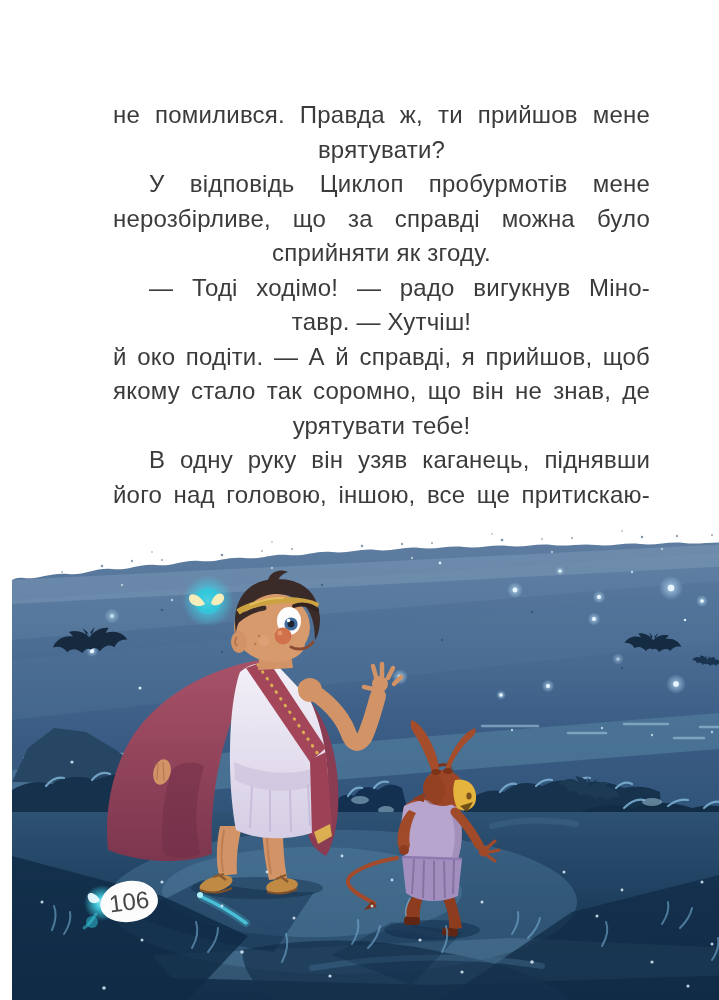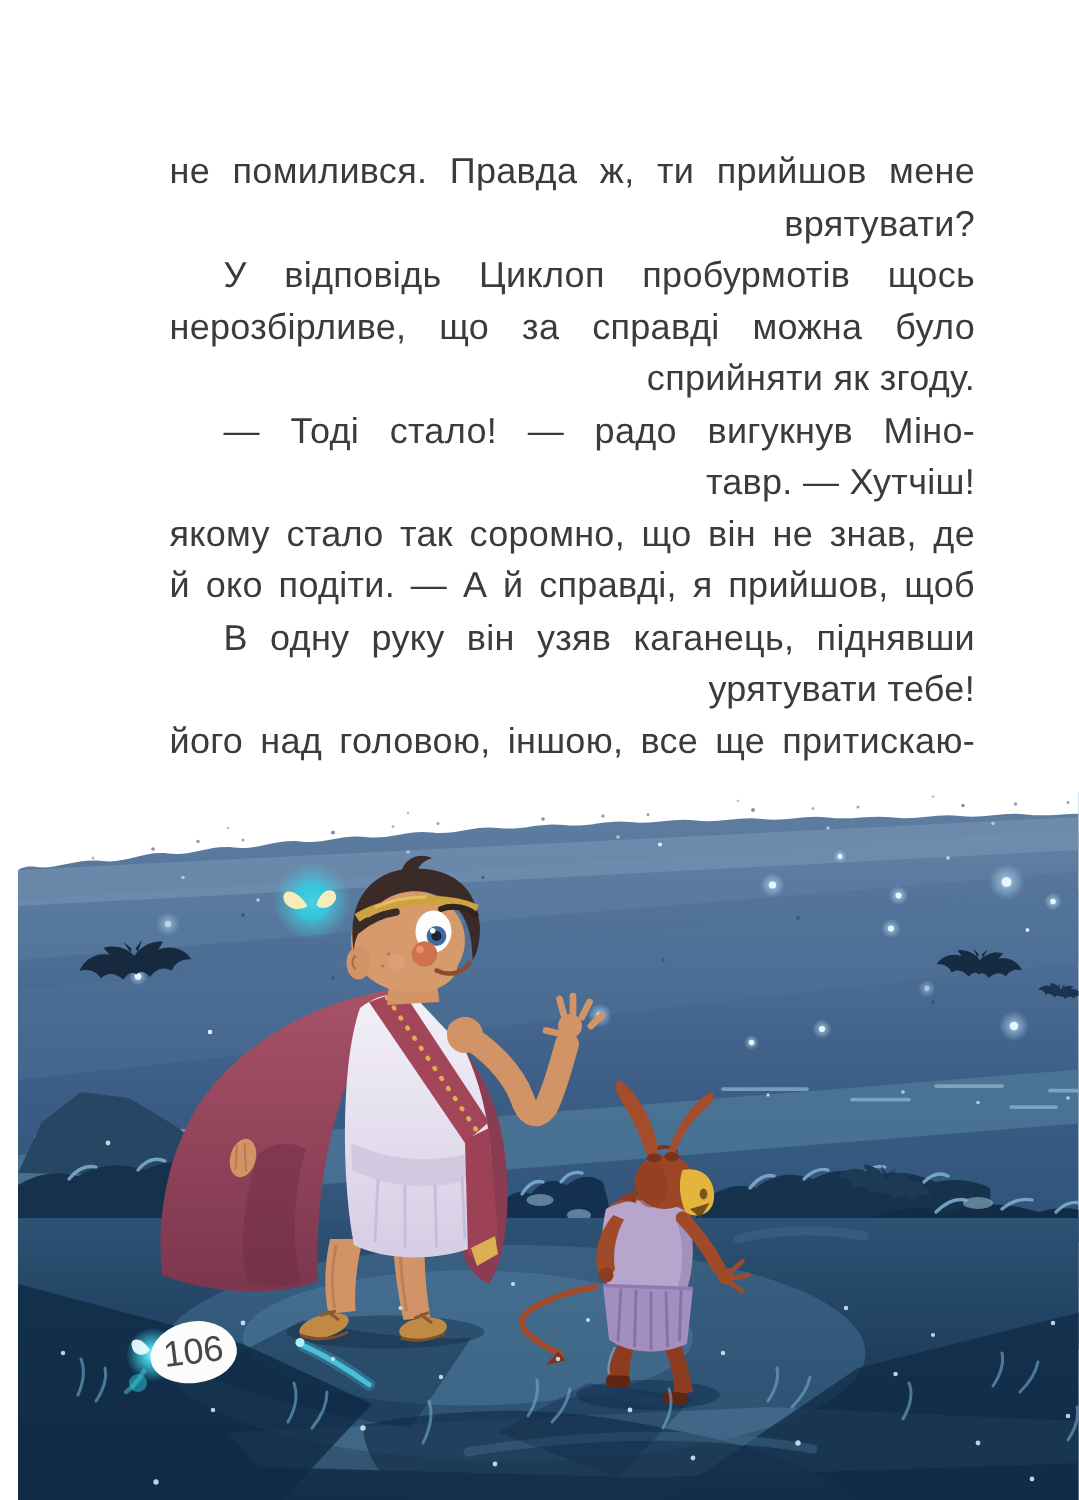--- a/index.html
+++ b/index.html
@@ -2,49 +2,49 @@
 <html style="--page-bg: #ffffff; --text-color: #3b3b3b; --badge-bg: #fcfcfd; --badge-text: #474747;"><head>
 <meta charset="utf-8">
 <style>
   html,body{margin:0;padding:0;background:#ffffff;}
   body{width:719px;height:1000px;overflow:hidden;
        font-family:"Liberation Sans","DejaVu Sans",sans-serif;}
   .page{position:relative;width:719px;height:800px;background:var(--page-bg,#fff);margin-left:12px;}
   .text-block{position:absolute;left:101px;top:98px;width:537px;
               color:var(--text-color,#3b3b3b);font-size:24px;line-height:34.5px;
               letter-spacing:0.2px;}
-  .line{text-align:right;}
+  .line{text-align:center;}
   .line.just{text-align:justify;text-align-last:justify;}
   .line.indent{text-indent:36px;}
   .illustration{position:absolute;left:0;top:528px;width:719px;height:472px;}
   .illustration svg{display:block;}
   .page-badge{position:absolute;left:88px;top:881px;width:58px;height:41px;
               background:var(--badge-bg,#fcfcfd);
               border-radius:52% 48% 50% 50%/55% 52% 48% 45%;
               transform:rotate(-7deg);
               display:flex;align-items:center;justify-content:center;
               font-size:24px;color:var(--badge-text,#474747);}
 </style>
 </head>
 <body>
 
 <div class="page">
 
   <div class="text-block" id="text-block">
       <div class="line just">не помилився. Правда ж, ти прийшов мене</div>
       <div class="line">врятувати?</div>
-      <div class="line just indent">У відповідь Циклоп пробурмотів щось</div>
+      <div class="line just indent">У відповідь Циклоп пробурмотів мене</div>
       <div class="line just">нерозбірливе, що за справді можна було</div>
       <div class="line">сприйняти як згоду.</div>
-      <div class="line just indent">— Тоді стало! — радо вигукнув Міно-</div>
+      <div class="line just indent">— Тоді ходімо! — радо вигукнув Міно-</div>
       <div class="line">тавр. — Хутчіш!</div>
+      <div class="line just">й око подіти. — А й справді, я прийшов, щоб</div>
       <div class="line just">якому стало так соромно, що він не знав, де</div>
-      <div class="line just">й око подіти. — А й справді, я прийшов, щоб</div>
+      <div class="line">урятувати тебе!</div>
       <div class="line just indent">В одну руку він узяв каганець, піднявши</div>
-      <div class="line">урятувати тебе!</div>
       <div class="line just">його над головою, іншою, все ще притискаю-</div>
     </div>
 
   <div class="illustration">
   <svg width="719" height="472" viewBox="0 528 719 472" xmlns="http://www.w3.org/2000/svg">
     <defs>
       <linearGradient id="skyG" gradientUnits="userSpaceOnUse" x1="0" y1="528" x2="0" y2="810">
         <stop offset="0" stop-color="#607fa2"></stop>
             <stop offset="0.4" stop-color="#4c6d94"></stop>
         <stop offset="0.7" stop-color="#3c5e86"></stop>

